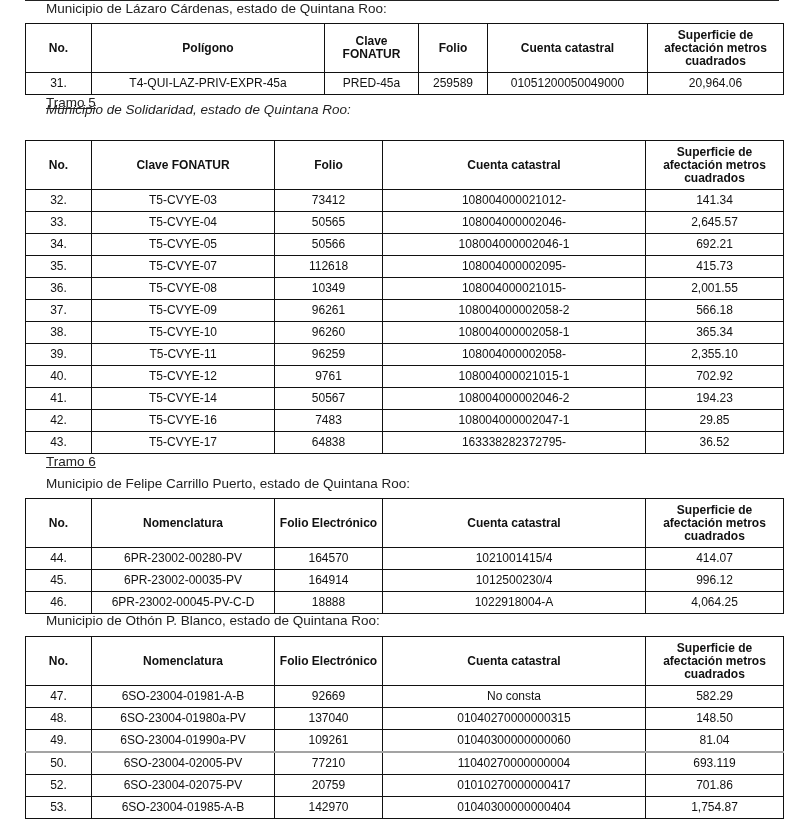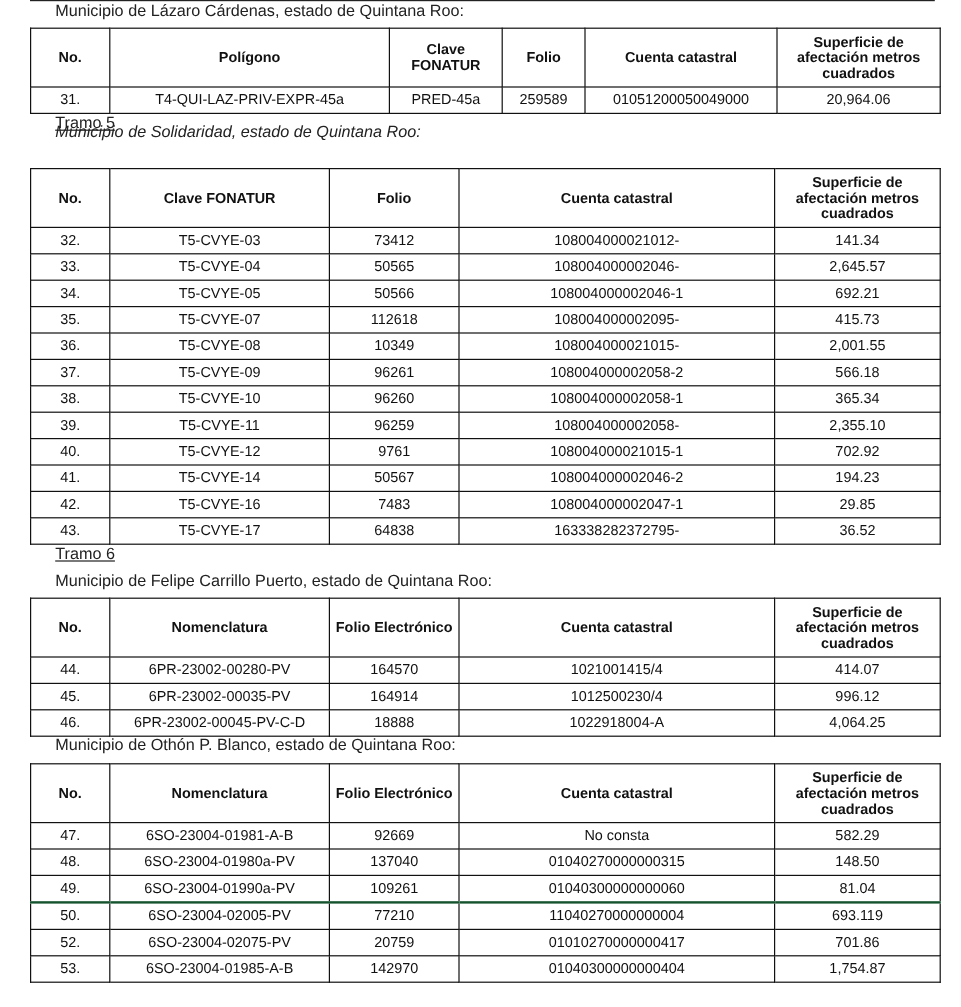--- a/index.html
+++ b/index.html
@@ -17,21 +17,21 @@
   table.grid {
     position: absolute; left: 25px; border-collapse: collapse; table-layout: fixed;
     font-size: 12px;
   }
   table.grid th, table.grid td {
     border: 1px solid #111; text-align: center; vertical-align: middle; padding: 0 4px;
     overflow: hidden; white-space: nowrap;
   }
   table.grid th { font-weight: bold; font-size: 12px; line-height: 13px; white-space: normal; height: 48px; }
   table.grid td { height: 21px; line-height: 21px; }
-  table.grid tr.thick-top td { border-top: 2px solid #14532d; }
+  table.grid tr.thick-top td { border-top: 2px solid #a3a3a3; }
 </style>
 </head>
 <body>
 
 <div class="topline"></div>
 
 <div class="caption" style="top:1px;">Municipio de Lázaro Cárdenas, estado de Quintana Roo:</div>
 <table class="grid" style="top:23px; width:758px;">
   <colgroup>
       <col style="width:66px">

